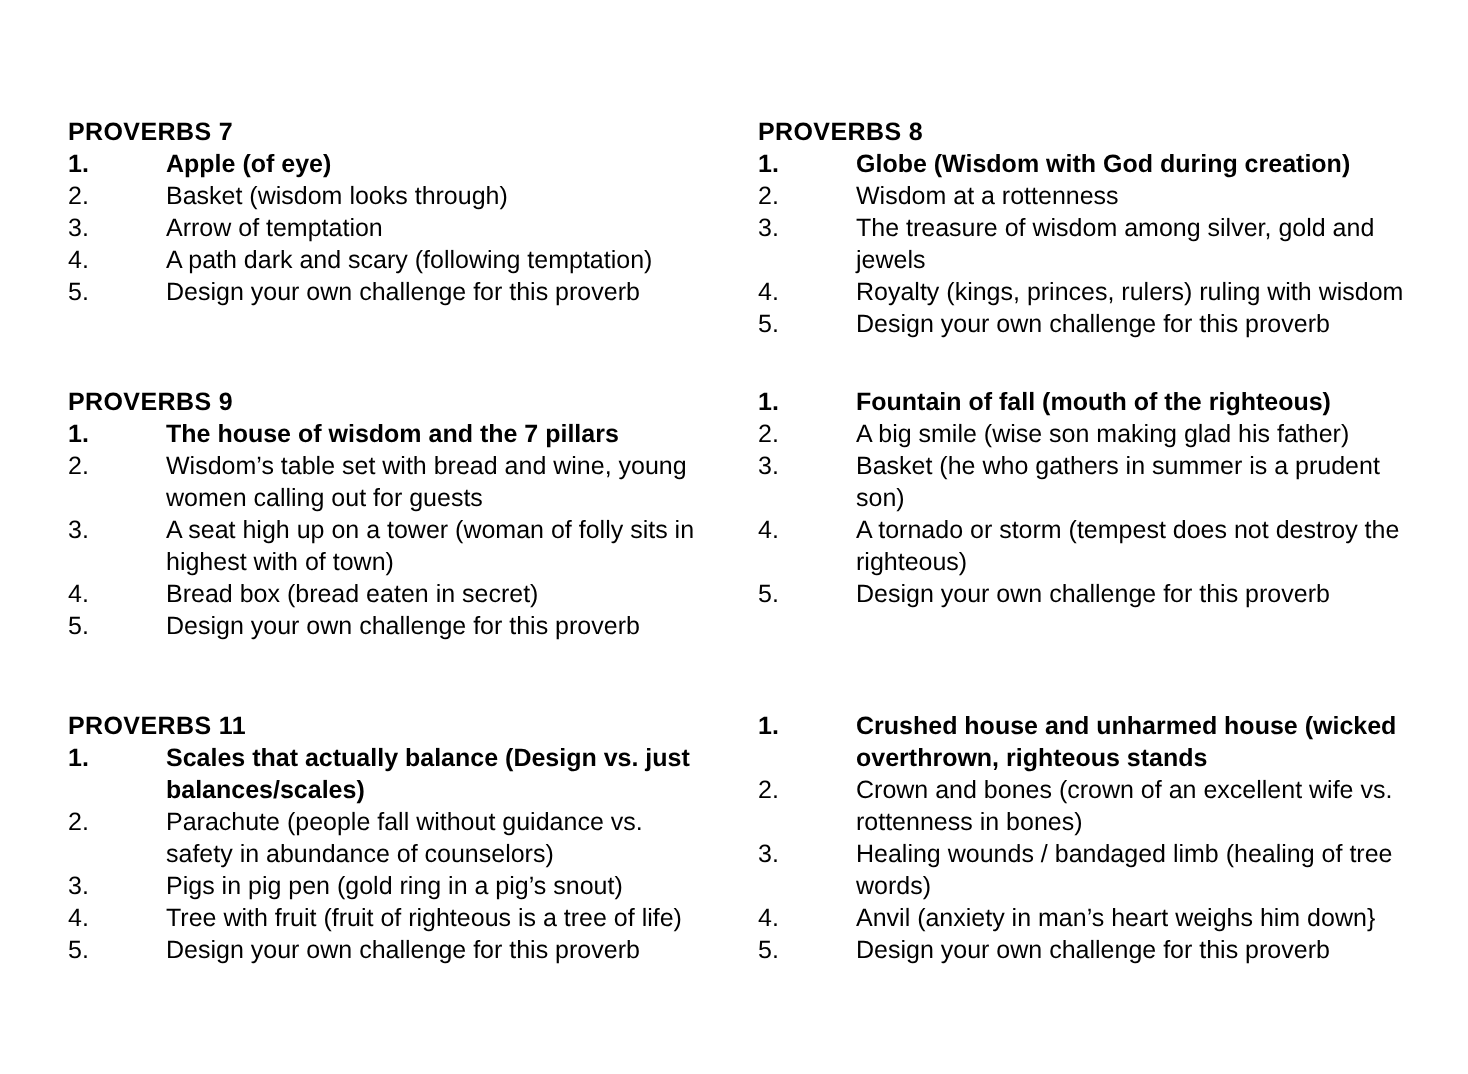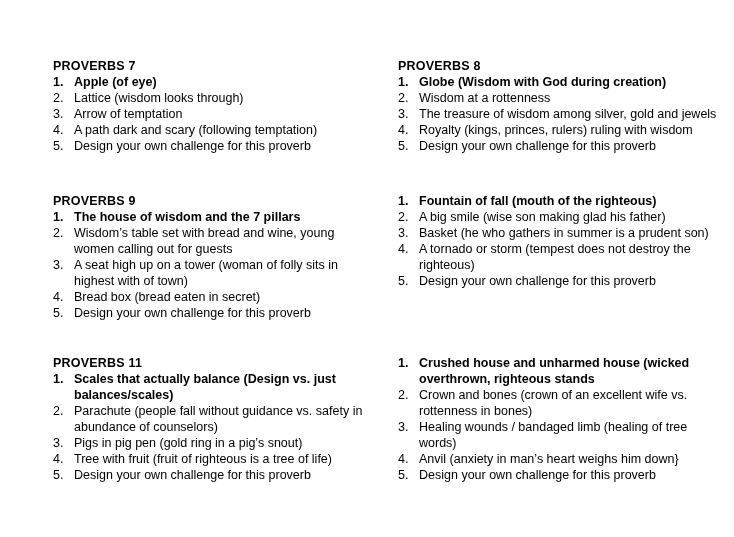--- a/index.html
+++ b/index.html
@@ -12,21 +12,21 @@
   body {
     font-family: "Liberation Sans", "DejaVu Sans", sans-serif;
     color: #000000;
     font-size: 12.5px;
     line-height: 16px;
   }
   .page {
     width: 734px;
     height: 537px;
     background: #ffffff;
-    padding: 58px 0 0 53px;
+    padding: 58px 0 0 34px;
   }
   .grid {
     display: grid;
     grid-template-columns: 324px 324px;
     grid-template-rows: 135px 162px auto;
     column-gap: 21px;
   }
   .proverb-block {
     width: 324px;
   }
@@ -41,41 +41,42 @@
   li.item {
     display: flex;
     align-items: flex-start;
   }
   li.item .num {
     flex: 0 0 21px;
     width: 21px;
   }
   li.item .txt {
     flex: 1 1 auto;
+    margin-left: 28px;
   }
   li.item.bold {
     font-weight: 700;
   }
 </style>
 </head>
 <body>
 
 <div class="page">
   <div class="grid">
 
     <section class="proverb-block">
       <h2 class="section-title">PROVERBS 7</h2>
       <ol class="challenge-list">
           <li class="item bold">
             <span class="num">1.</span>
             <span class="txt">Apple (of eye)</span>
           </li>
           <li class="item">
             <span class="num">2.</span>
-            <span class="txt">Lattice (wisdom looks through)</span>
+            <span class="txt">Basket (wisdom looks through)</span>
           </li>
           <li class="item">
             <span class="num">3.</span>
             <span class="txt">Arrow of temptation</span>
           </li>
           <li class="item">
             <span class="num">4.</span>
             <span class="txt">A path dark and scary (following temptation)</span>
           </li>
           <li class="item">

